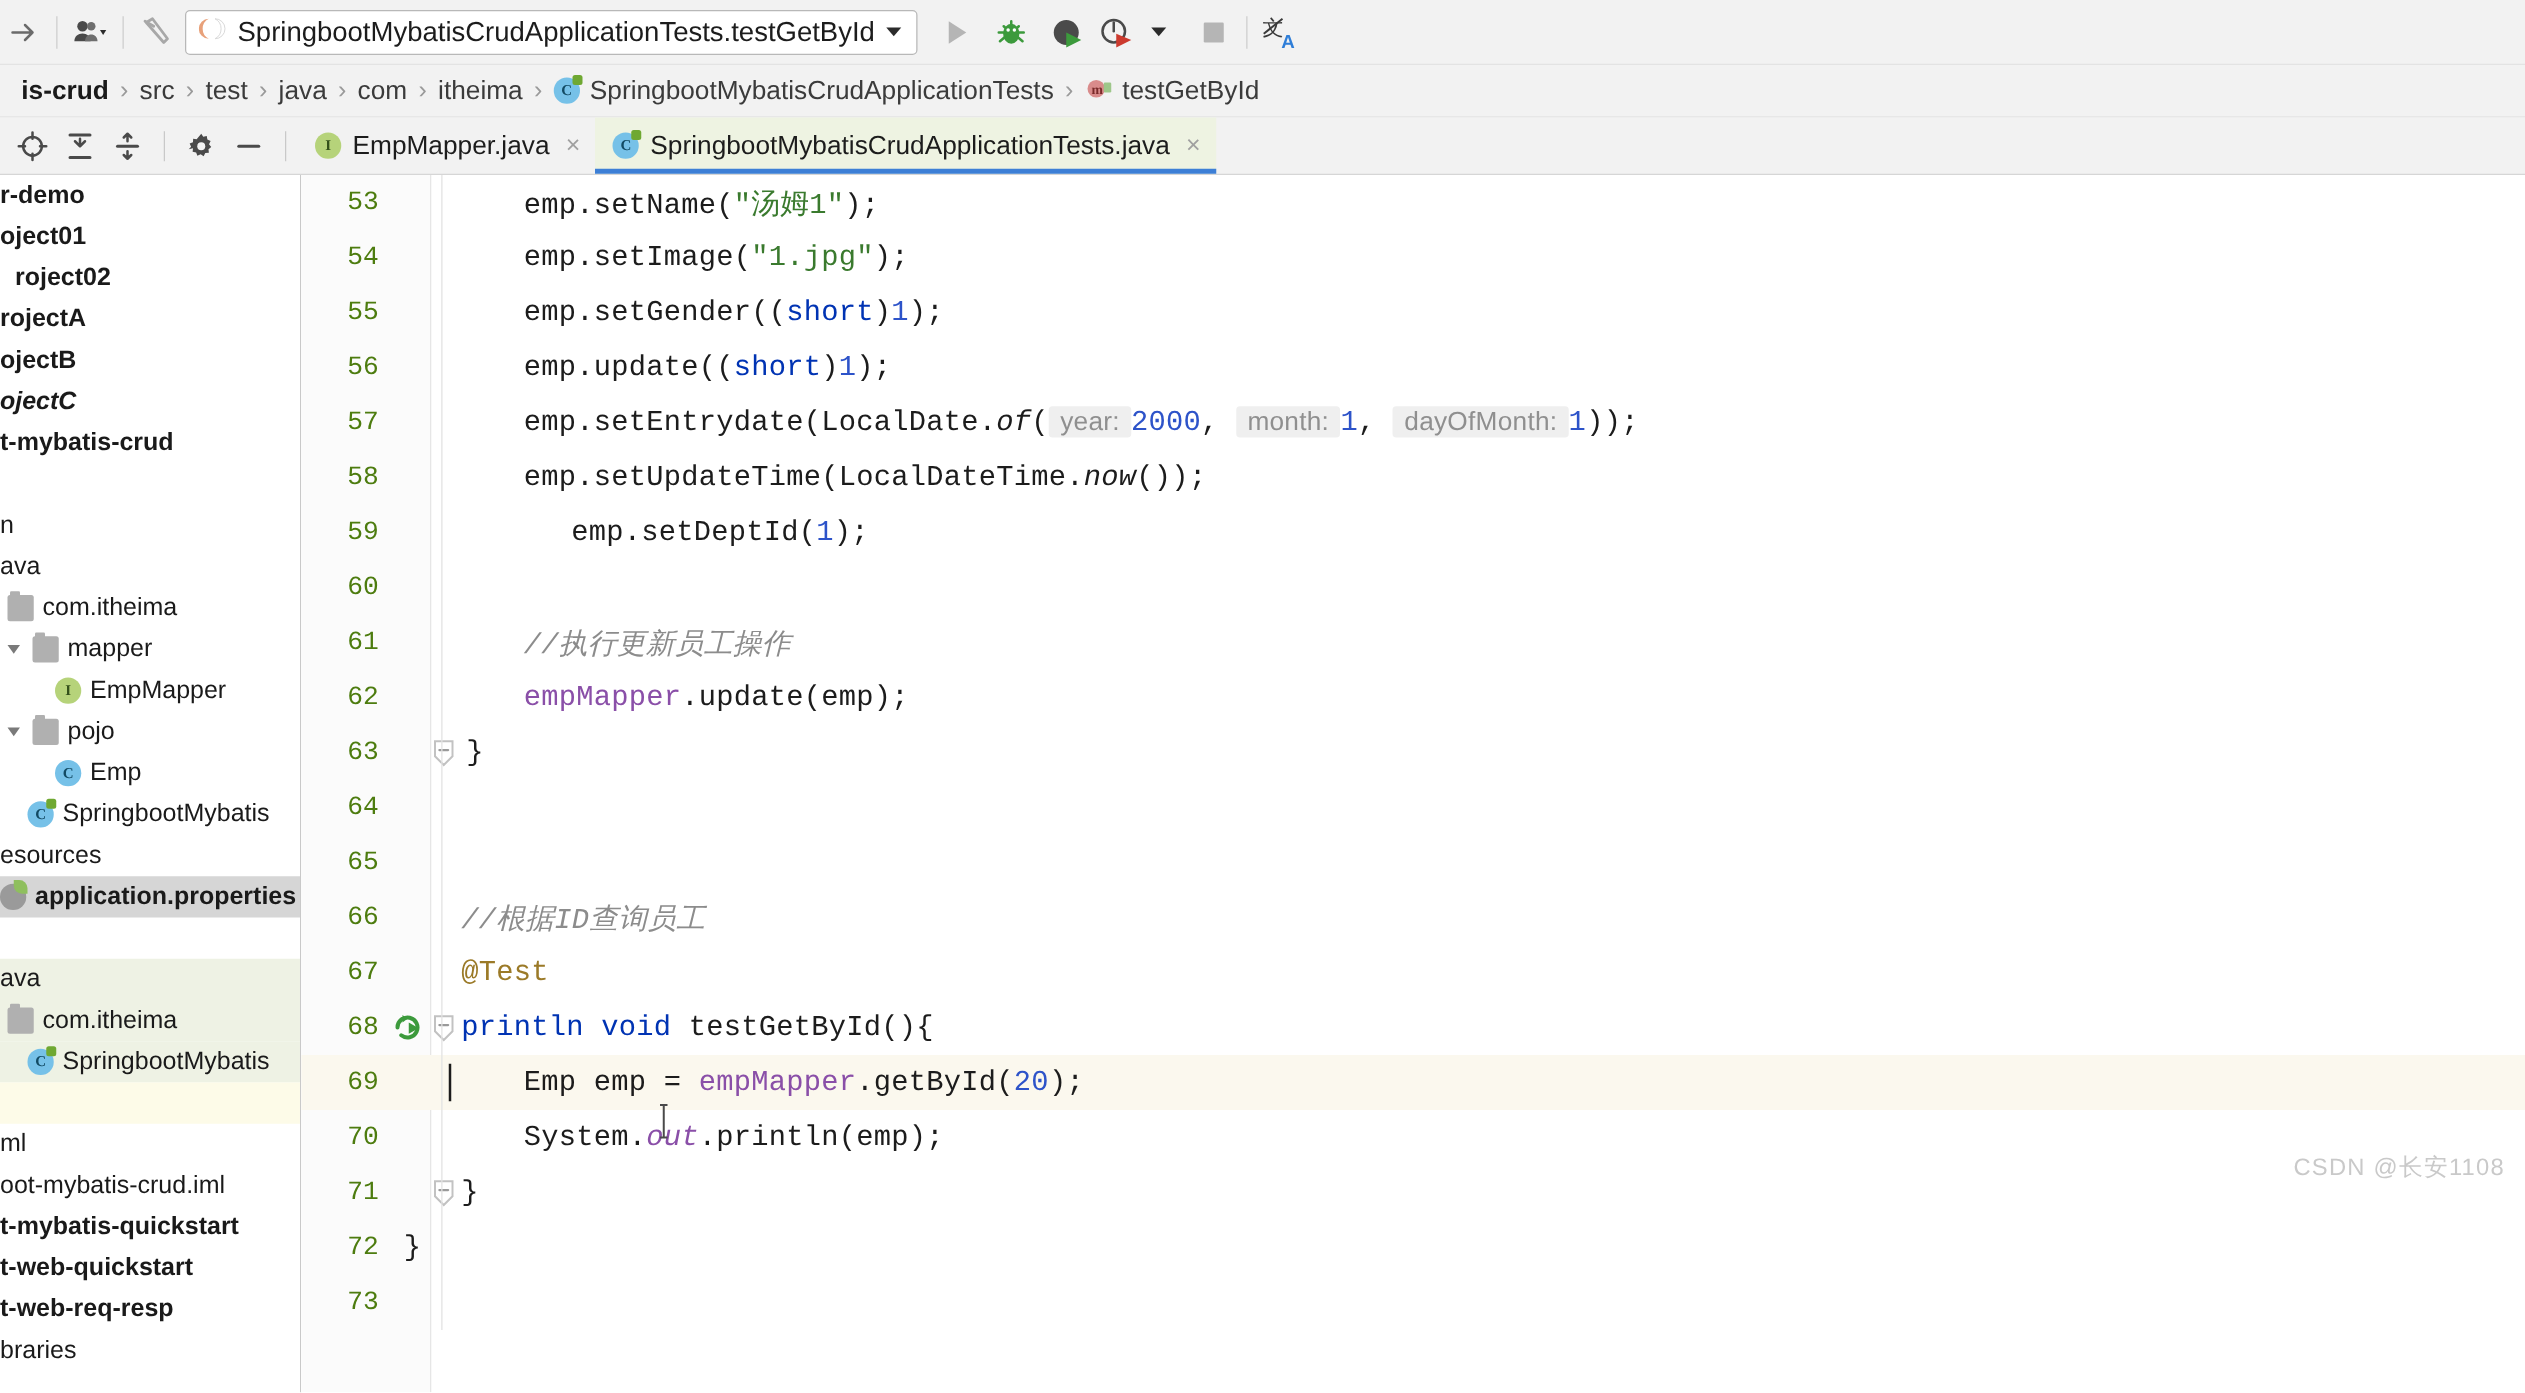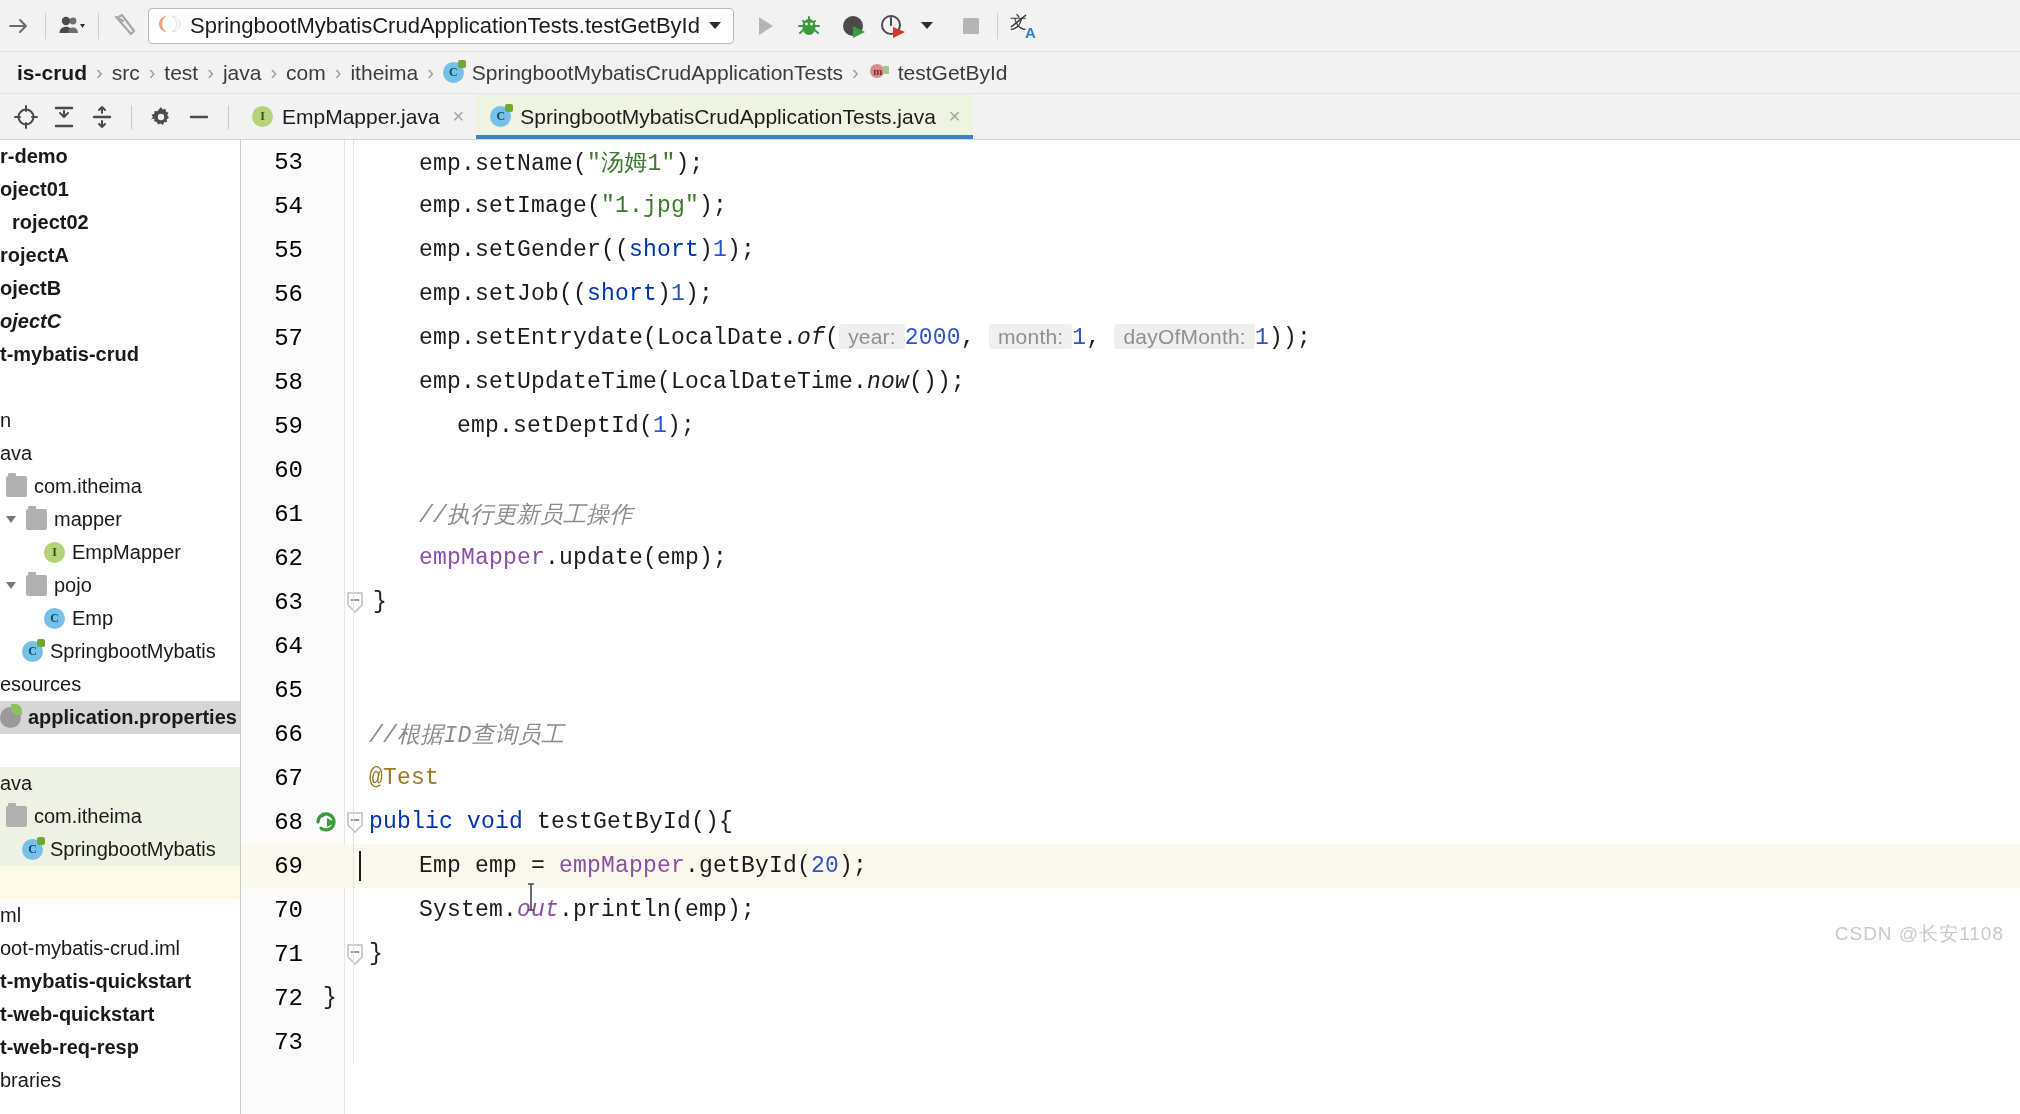--- a/index.html
+++ b/index.html
@@ -112,21 +112,21 @@
   .gutter {
     position: absolute; left: 0; top: 0; width: 104px; height: 974px; background: #fbfbfb;
     border-right: 1px solid #e6e6e6;
   }
   .codearea { position: absolute; left: 0; top: 0; right: 0; height: 974px; }
 
   .line { position: relative; height: 44px; display:flex; align-items:center; }
   .line.hl { background: #fbf8ee; }
   .lineno {
     position: absolute; left: 0; width: 62px; text-align: right;
-    font-family: "Liberation Mono", monospace; font-size: 24px; color: #000000;
+    font-family: "Liberation Mono", monospace; font-size: 21px; color: #4d7c0f;
   }
   .gutter-mark { position: absolute; left: 70px; width: 30px; height: 44px; display:flex;align-items:center;justify-content:center; }
   .fold { position:absolute; left: 100px; width: 28px; height:44px; display:flex;align-items:center;justify-content:center;}
   .code {
     position: absolute; left: 128px; white-space: pre;
     font-family: "Liberation Mono", monospace; font-size: 23px; color: #1c1c1c;
     letter-spacing: 0.2px;
   }
   .vline { position:absolute; left: 112px; top:0; bottom:0; width:1px; background:#e2e2e2; }
   .caret { position:absolute; left: 118px; top:7px; width:2px; height:30px; background:#1c1c1c; }
@@ -448,21 +448,21 @@
           <span class="code" style="left: 178px;"><span>emp.setImage(</span><span class="t-str">"1.jpg"</span><span>);</span></span>
         </div>
         <div class="line">
           <span class="lineno">55</span>
           <span class="vline"></span>
           <span class="code" style="left: 178px;"><span>emp.setGender((</span><span class="t-kw">short</span><span>)</span><span class="t-num">1</span><span>);</span></span>
         </div>
         <div class="line">
           <span class="lineno">56</span>
           <span class="vline"></span>
-          <span class="code" style="left: 178px;"><span>emp.setJob((</span><span class="t-kw">short</span><span>)</span><span class="t-num">1</span><span>);</span></span>
+          <span class="code" style="left: 178px;"><span>emp.update((</span><span class="t-kw">short</span><span>)</span><span class="t-num">1</span><span>);</span></span>
         </div>
         <div class="line">
           <span class="lineno">57</span>
           <span class="vline"></span>
           <span class="code" style="left: 178px;"><span>emp.setEntrydate(LocalDate.</span><span class="t-italic">of</span><span>(</span><span class="t-hint"> year: </span><span class="t-num">2000</span><span>, </span><span class="t-hint"> month: </span><span class="t-num">1</span><span>, </span><span class="t-hint"> dayOfMonth: </span><span class="t-num">1</span><span>));</span></span>
         </div>
         <div class="line">
           <span class="lineno">58</span>
           <span class="vline"></span>
           <span class="code" style="left: 178px;"><span>emp.setUpdateTime(LocalDateTime.</span><span class="t-italic">now</span><span>());</span></span>
@@ -527,21 +527,21 @@
               <path d="M14 9 L22 13.5 L14 18 Z" fill="#3c9a3c"></path>
             </svg>
           </span>
           <span class="fold">
             <svg width="20" height="24" viewBox="0 0 20 24">
               <path d="M3 3h14v12l-7 7-7-7z" fill="#fff" stroke="#c2c2c2" stroke-width="1.6"></path>
               <path d="M6.5 10h7" stroke="#9a9a9a" stroke-width="1.8" stroke-linecap="round"></path>
             </svg>
           </span>
           <span class="vline"></span>
-          <span class="code" style="left: 128px;"><span class="t-kw">public</span><span> </span><span class="t-kw">void</span><span> testGetById(){</span></span>
+          <span class="code" style="left: 128px;"><span class="t-kw">println</span><span> </span><span class="t-kw">void</span><span> testGetById(){</span></span>
         </div>
         <div class="line hl">
           <span class="lineno">69</span>
           <span class="vline"></span>
           <span class="caret"></span>
           <span class="code" style="left: 178px;"><span>Emp emp = </span><span class="t-fld">empMapper</span><span>.getById(</span><span class="t-num">20</span><span>);</span></span>
         </div>
         <div class="line">
           <span class="lineno">70</span>
           <span class="vline"></span>

